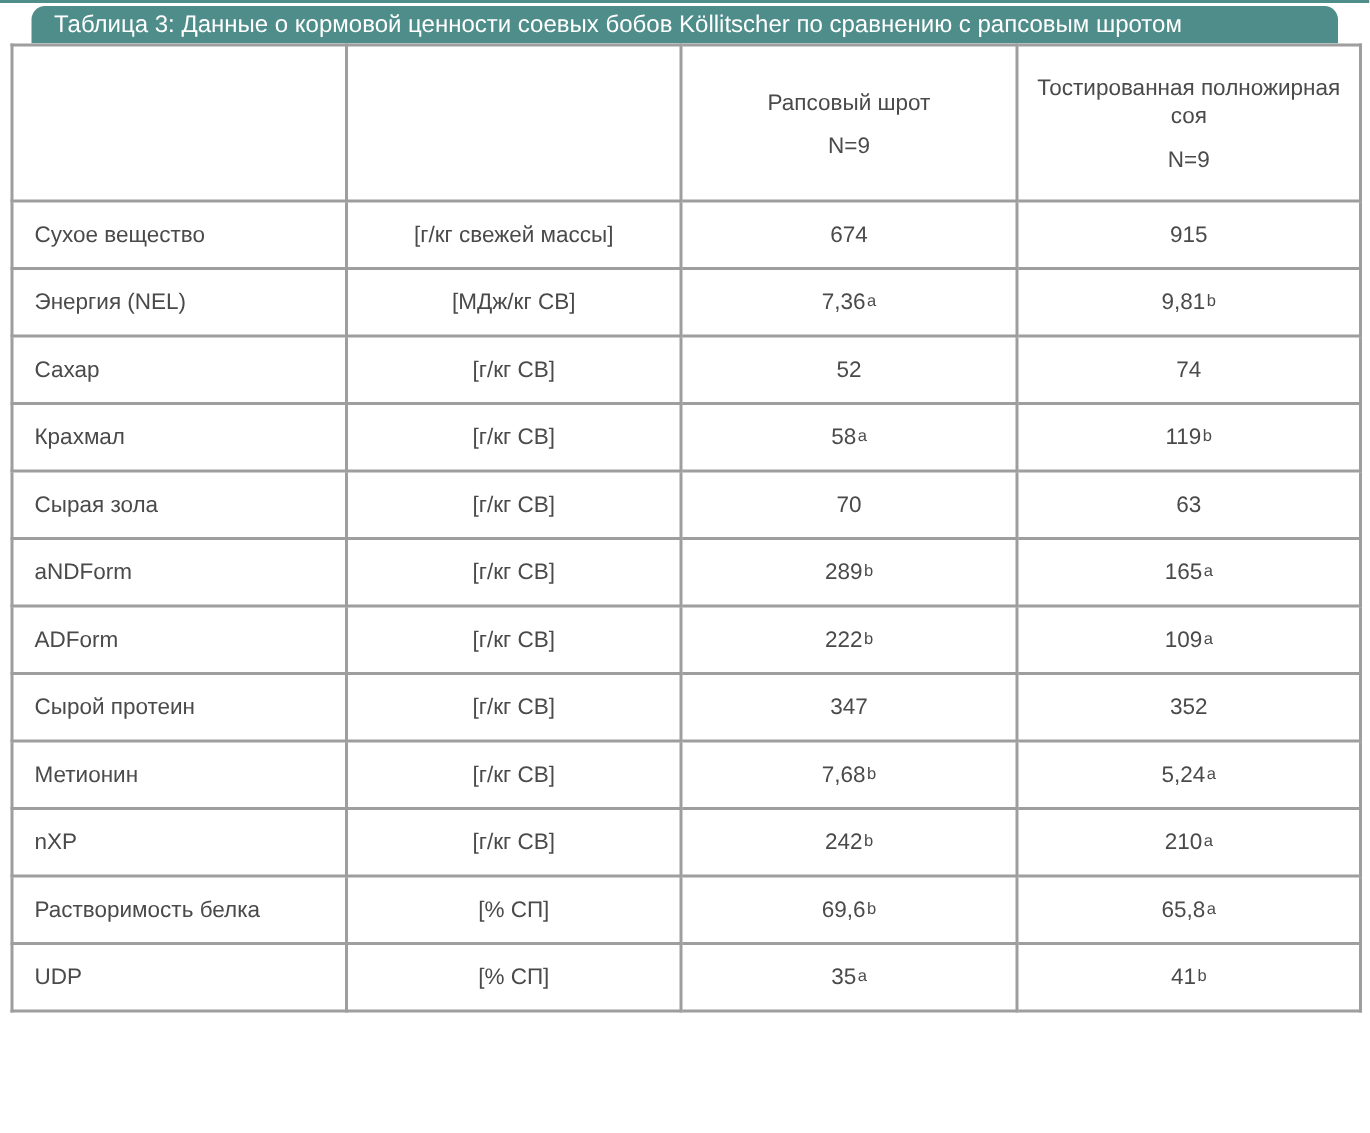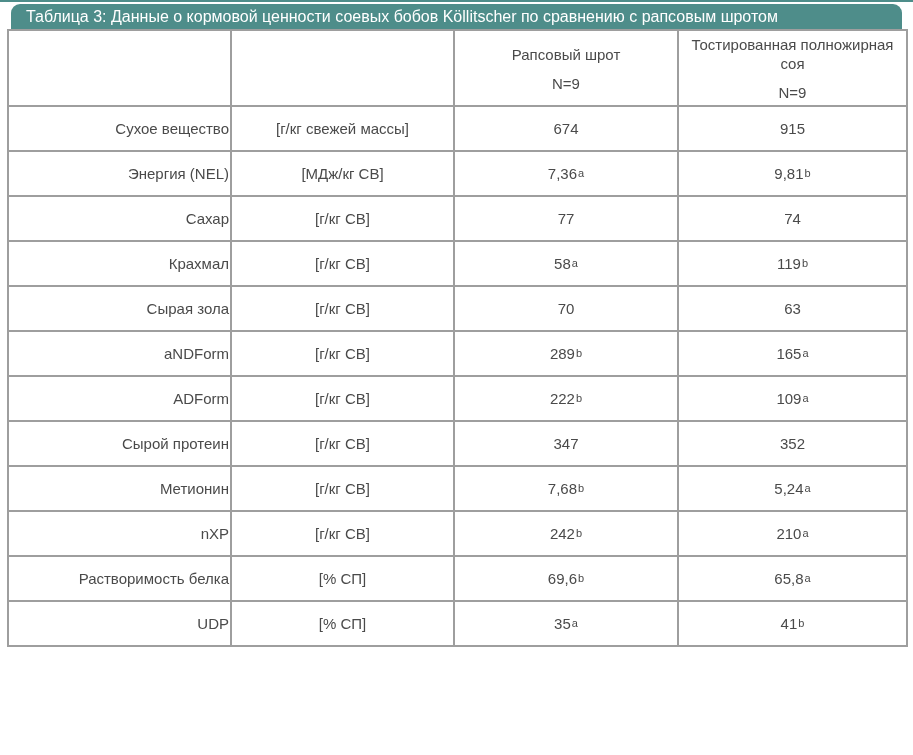--- a/index.html
+++ b/index.html
@@ -14,21 +14,21 @@
     color: #4a4a4a;
     position: relative;
   }
   .top-rule {
     width: 913px;
     height: 2px;
     background: #4e8d8a;
     margin-bottom: 2px;
   }
   .title-bar {
-    margin: 0 11px;
+    margin: 0 21px;
     height: 25px;
     background: #4e8d8a;
     border-radius: 9px 9px 0 0;
     color: #ffffff;
     font-size: 16px;
     line-height: 25px;
     padding-left: 15px;
     box-sizing: border-box;
     white-space: nowrap;
     overflow: hidden;
@@ -43,24 +43,24 @@
   .feed-table th,
   .feed-table td {
     border: 2px solid #9e9e9e;
     font-size: 15px;
     font-weight: normal;
     color: #4a4a4a;
     vertical-align: middle;
     box-sizing: border-box;
     overflow: hidden;
   }
-  .feed-table thead tr { height: 76px; }
+  .feed-table thead tr { height: 104px; }
   .feed-table tbody tr { height: 45px; }
   .col-param {
-    text-align: right;
+    text-align: left;
     padding-left: 14px;
   }
   .col-unit  { text-align: center; }
   .col-val   { text-align: center; }
   .hdr-name {
     line-height: 19px;
     padding: 0 10px;
   }
   .hdr-n {
     margin-top: 11px;
@@ -111,21 +111,21 @@
       </tr>
       <tr>
         <td class="col-param">Энергия (NEL)</td>
         <td class="col-unit">[МДж/кг СВ]</td>
         <td class="col-val">7,36<span class="sup">a</span></td>
         <td class="col-val">9,81<span class="sup">b</span></td>
       </tr>
       <tr>
         <td class="col-param">Сахар</td>
         <td class="col-unit">[г/кг СВ]</td>
-        <td class="col-val">77</td>
+        <td class="col-val">52</td>
         <td class="col-val">74</td>
       </tr>
       <tr>
         <td class="col-param">Крахмал</td>
         <td class="col-unit">[г/кг СВ]</td>
         <td class="col-val">58<span class="sup">a</span></td>
         <td class="col-val">119<span class="sup">b</span></td>
       </tr>
       <tr>
         <td class="col-param">Сырая зола</td>

